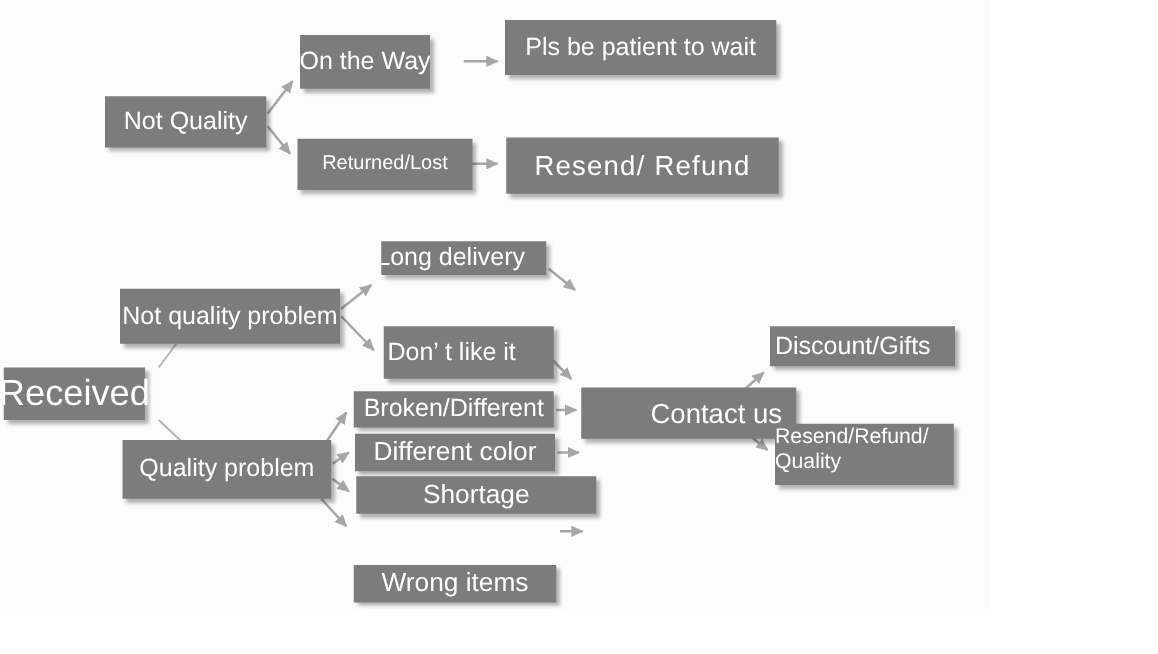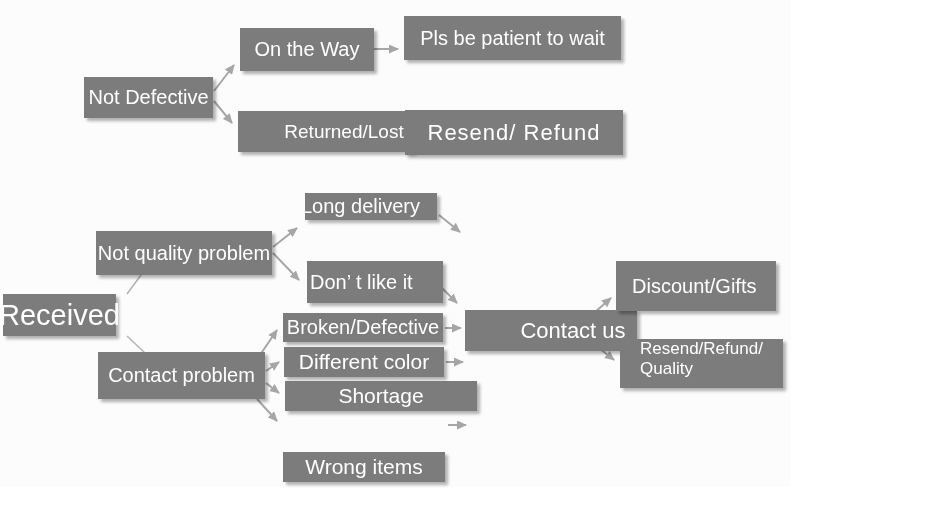--- a/index.html
+++ b/index.html
@@ -10,38 +10,38 @@
   .canvas-bg{position:absolute;left:0;top:0;width:791px;height:487px;background:#fcfcfc;}
   svg.edges{position:absolute;left:0;top:0;z-index:1;}
   .node{
     position:absolute;z-index:2;background:#7c7c7c;color:#ffffff;
     display:flex;align-items:center;justify-content:center;
     box-shadow:3px 3px 3px rgba(0,0,0,0.30);
     font-size:20px;line-height:1.05;white-space:nowrap;
   }
   
   #n-not-received    {left:84px;  top:77px;  width:129px; height:41px;}
-  #n-on-the-way      {left:240px; top:28px;  width:134px; height:43px;}
+  #n-on-the-way      {left:240px; top:28px;  width:104px; height:43px;}
   #n-pls-wait        {left:404px; top:16px;  width:217px; height:44px;}
-  #n-returned-lost   {left:238px; top:111px; width:140px; height:41px; font-size:19px;padding-left:36px;}
+  #n-returned-lost   {left:238px; top:111px; width:140px; height:41px; font-size:16px;}
   #n-resend-refund   {left:405px; top:110px; width:218px; height:45px; font-size:22px; font-weight:normal; letter-spacing:1px;}
   #n-received        {left:3px;   top:294px; width:113px; height:42px; font-size:29px;}
   #n-not-quality     {left:96px;  top:231px; width:176px; height:44px;}
   #n-long-delivery   {left:305px; top:193px; width:132px; height:27px; justify-content:flex-start; overflow:hidden; text-indent:-4px;}
   #n-dont-like       {left:307px; top:261px; width:133px; height:42px; justify-content:flex-start; padding-left:3px;}
   #n-quality         {left:98px;  top:352px; width:167px; height:47px;}
   #n-broken          {left:283px; top:313px; width:160px; height:29px;}
   #n-different-color {left:284px; top:347px; width:160px; height:30px; font-size:21px;}
   #n-shortage        {left:285px; top:381px; width:192px; height:30px; font-size:21px;}
   #n-wrong-items     {left:283px; top:416px; width:162px; height:30px; font-size:21px;margin-top:36px;}
   #n-contact-us      {left:465px; top:310px; width:128px; height:41px; font-size:22px;padding-left:44px;}
-  #n-discount-gifts  {left:616px; top:261px; width:144px; height:50px; font-size:20px; justify-content:flex-start; padding-left:16px;}
+  #n-discount-gifts  {left:616px; top:261px; width:144px; height:32px; font-size:20px; justify-content:flex-start; padding-left:4px;}
   #n-resend-refund-discount{
     left:620px; top:339px; width:143px; height:49px; font-size:17px;
-    justify-content:flex-start; padding-left:20px;
+    justify-content:flex-start; padding-left:0;
     flex-direction:column; align-items:flex-start; line-height:1.2;
   }
   #n-resend-refund-discount span{display:block;}
 </style>
 </head>
 <body>
 
 <div class="stage">
   <div class="canvas-bg"></div>
 
@@ -74,31 +74,31 @@
 
     <line x1="445" y1="328" x2="461" y2="328" stroke="#a6a6a6" stroke-width="2" marker-end="url(#ah)"></line>
     <line x1="446" y1="362" x2="463" y2="362" stroke="#a6a6a6" stroke-width="2" marker-end="url(#ah)"></line>
     <line x1="447" y1="392" x2="465" y2="392" stroke="#a6a6a6" stroke-width="2" marker-end="url(#ah)"></line>
     <line x1="448" y1="425" x2="466" y2="425" stroke="#a6a6a6" stroke-width="2" marker-end="url(#ah)"></line>
 
     <line x1="594" y1="313" x2="611" y2="298" stroke="#a6a6a6" stroke-width="2" marker-end="url(#ah)"></line>
     <line x1="594" y1="344" x2="614" y2="360" stroke="#a6a6a6" stroke-width="2" marker-end="url(#ah)"></line>
   </svg>
 
-  <div class="node" id="n-not-received">Not Defective</div>
+  <div class="node" id="n-not-received">Not Quality</div>
   <div class="node" id="n-on-the-way">On the Way</div>
   <div class="node" id="n-pls-wait">Pls be patient to wait</div>
   <div class="node" id="n-returned-lost">Returned/Lost</div>
   <div class="node" id="n-resend-refund">Resend/ Refund</div>
   <div class="node" id="n-received">Received</div>
   <div class="node" id="n-not-quality">Not quality problem</div>
   <div class="node" id="n-long-delivery">Long delivery</div>
   <div class="node" id="n-dont-like">Don’ t like it</div>
-  <div class="node" id="n-quality">Contact problem</div>
-  <div class="node" id="n-broken">Broken/Defective</div>
+  <div class="node" id="n-quality">Quality problem</div>
+  <div class="node" id="n-broken">Broken/Different</div>
   <div class="node" id="n-different-color">Different color</div>
   <div class="node" id="n-shortage">Shortage</div>
   <div class="node" id="n-wrong-items">Wrong items</div>
   <div class="node" id="n-contact-us">Contact us</div>
   <div class="node" id="n-discount-gifts">Discount/Gifts</div>
   <div class="node" id="n-resend-refund-discount">
     <span>Resend/Refund/</span>
     <span>Quality</span>
   </div>
 </div>

